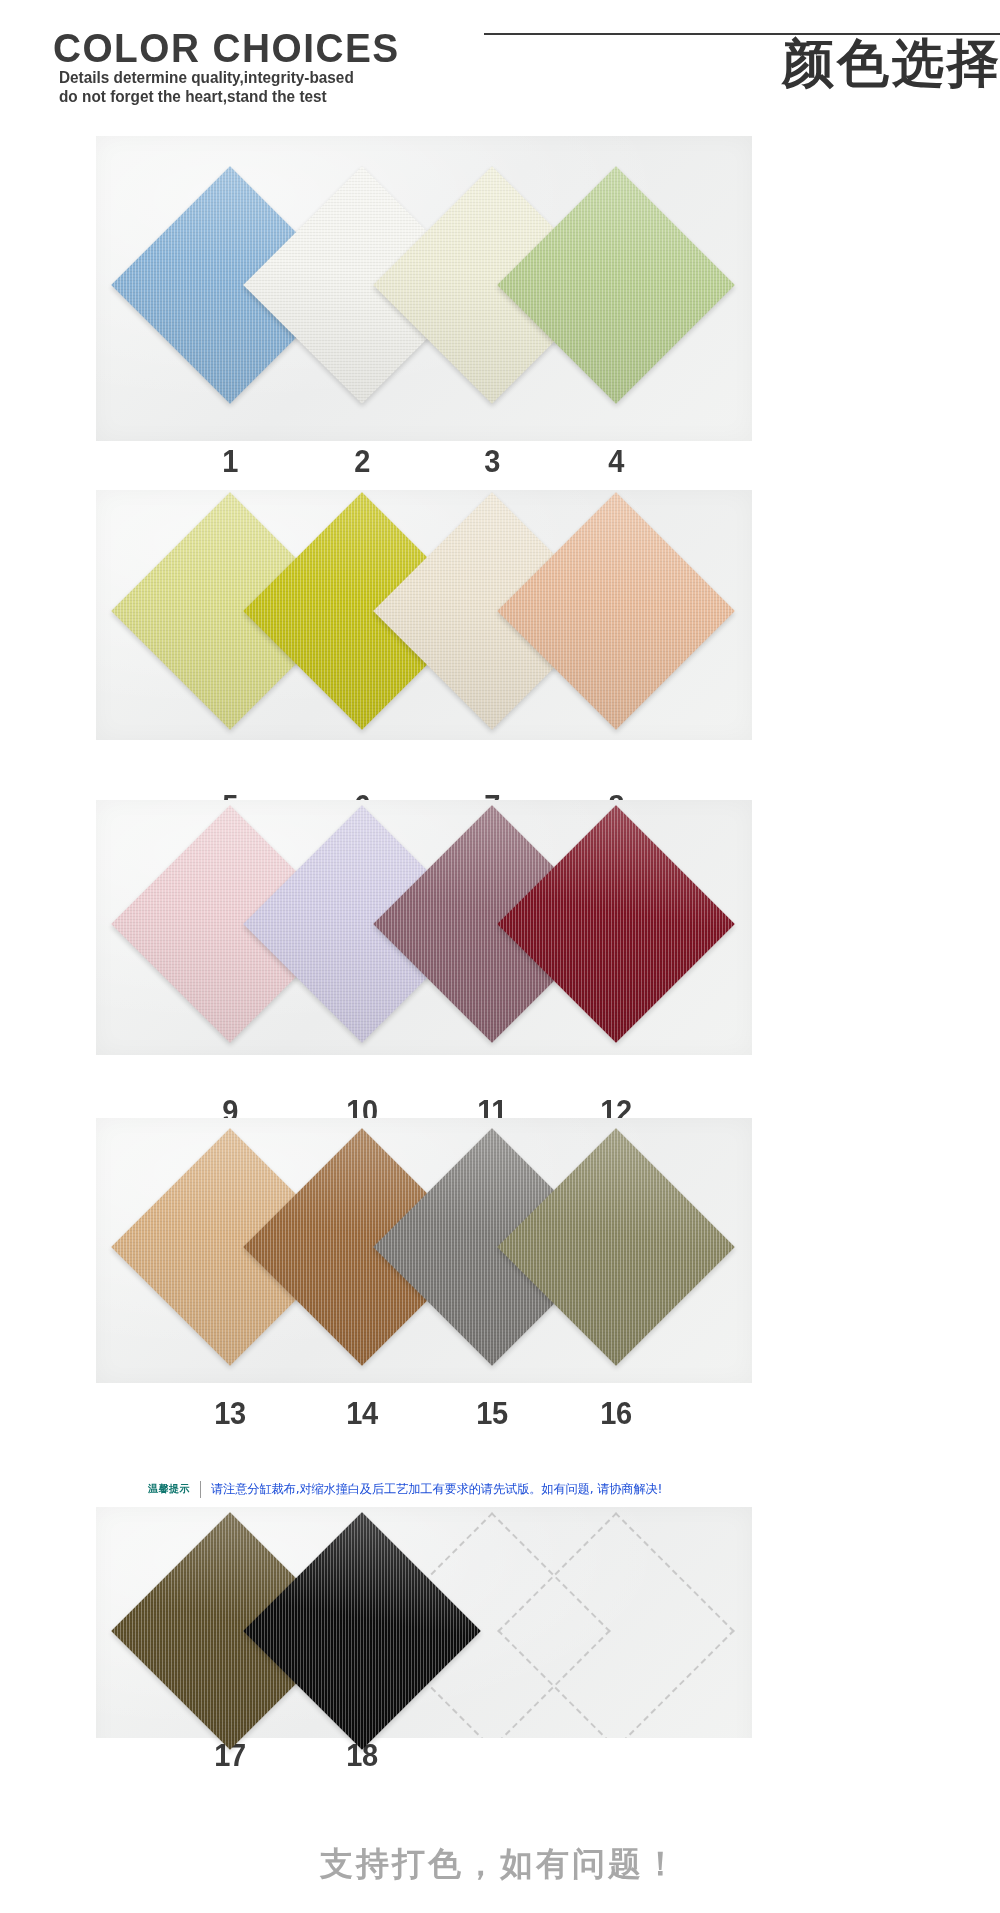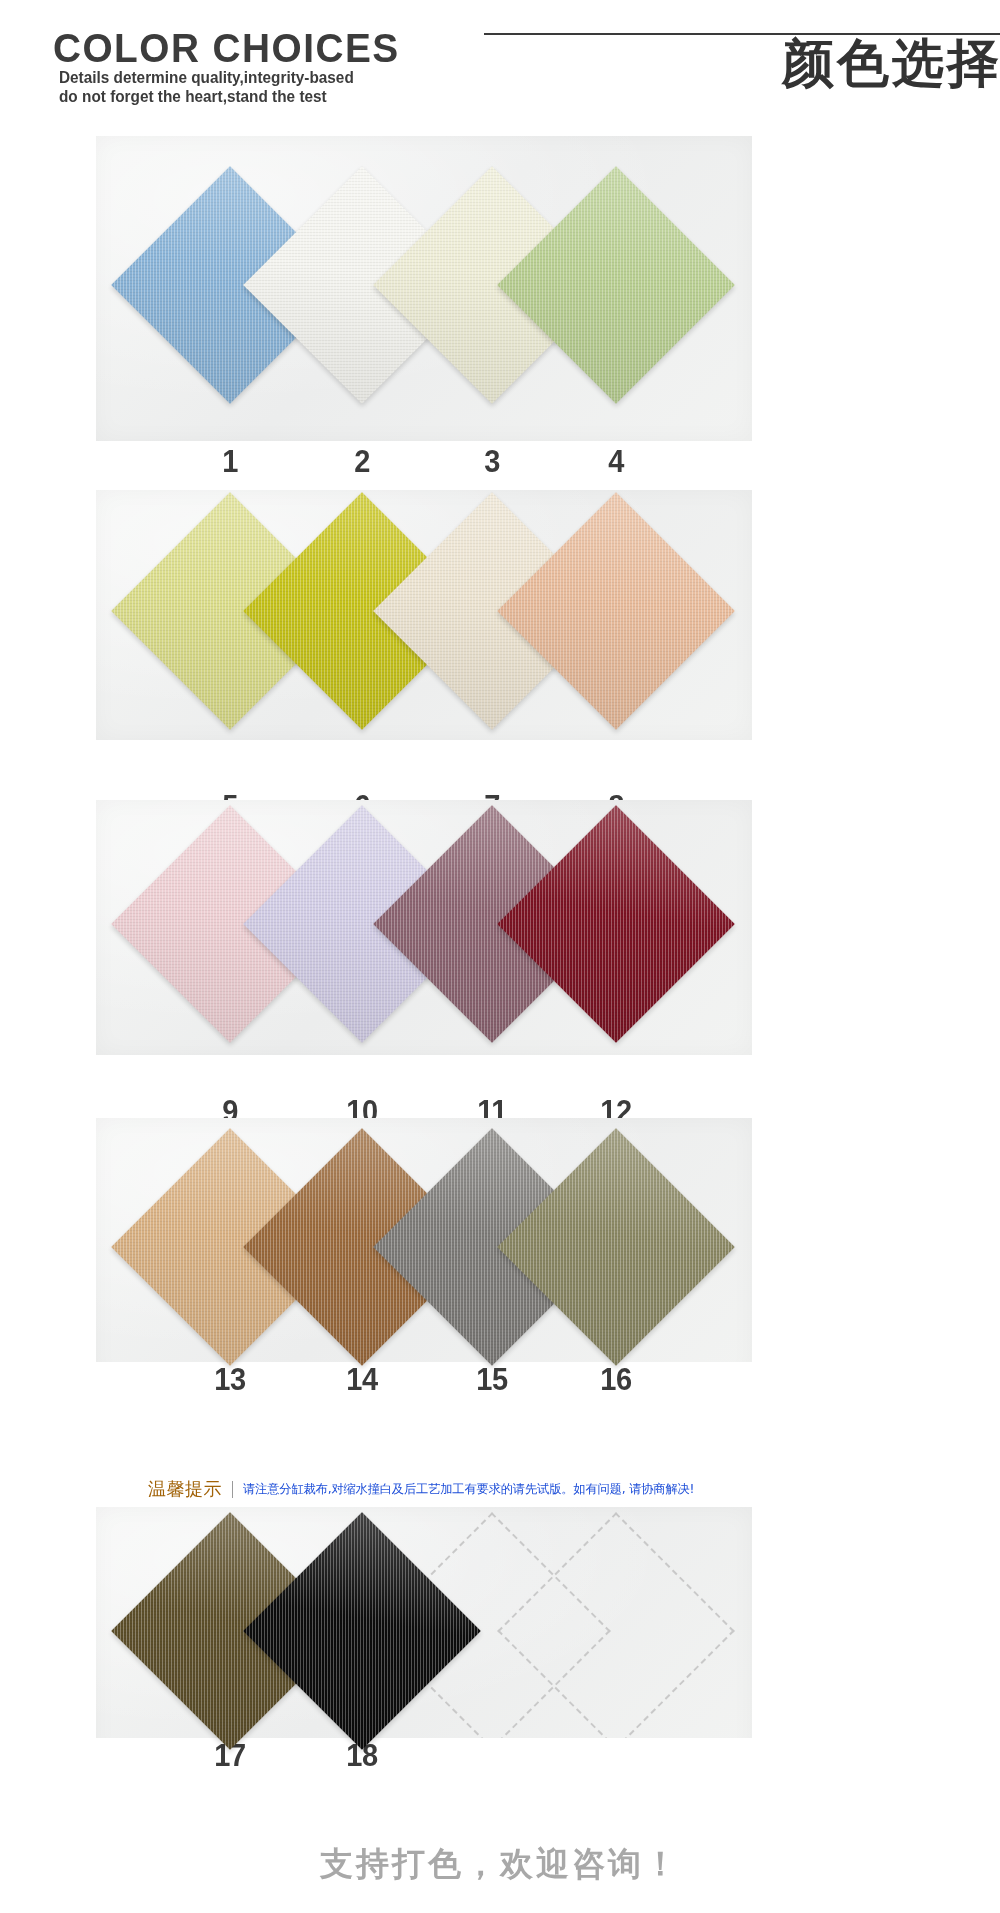--- a/index.html
+++ b/index.html
@@ -142,23 +142,23 @@
     position: absolute;
     left: 96px;
     width: 656px;
     height: 30px;
     background: #ffffff;
     display: flex;
     align-items: center;
     padding-left: 52px;
   }
   #tip-label {
-    font-size: 18px;
-    font-weight: normal;
-    color: #a16207;
+    font-size: 10px;
+    font-weight: bold;
+    color: #0f766e;
     font-family: "DejaVu Sans", "Liberation Sans", sans-serif;
     letter-spacing: 0.5px;
     white-space: nowrap;
   }
   #tip-sep {
     width: 1px;
     height: 17px;
     background: #9a9a9a;
     margin: 0 10px;
     flex: none;
@@ -290,21 +290,21 @@
       </div>
       <div class="swatch" title="15" style="width: 168px; height: 168px; left: 312px; top: 44.5px; background: rgb(125, 123, 120); z-index: 12;">
         <div class="weave"></div>
         <div class="sheen"></div>
       </div>
       <div class="swatch" title="16" style="width: 168px; height: 168px; left: 436px; top: 44.5px; background: rgb(138, 135, 99); z-index: 13;">
         <div class="weave"></div>
         <div class="sheen"></div>
       </div>
     </div>
-    <div class="captions" style="top: 1362px;">
+    <div class="captions" style="top: 1396px;">
       <div class="num" style="left: 104px; width: 60px;">13</div>
       <div class="num" style="left: 236px; width: 60px;">14</div>
       <div class="num" style="left: 366px; width: 60px;">15</div>
       <div class="num" style="left: 490px; width: 60px;">16</div>
     </div>
     <div class="photo" style="top: 1507px; height: 255px; background: rgb(242, 242, 241);">
       <div class="placeholder" style="width: 168px; height: 168px; left: 312px; top: 39.5px;"></div>
       <div class="placeholder" style="width: 168px; height: 168px; left: 436px; top: 39.5px;"></div>
       <div class="swatch" title="17" style="width: 168px; height: 168px; left: 50px; top: 39.5px; background: rgb(93, 79, 42); z-index: 10;">
         <div class="weave"></div>
@@ -315,20 +315,20 @@
         <div class="sheen"></div>
       </div>
     </div>
     <div class="captions" style="top: 1738px;">
       <div class="num" style="left: 104px; width: 60px;">17</div>
       <div class="num" style="left: 236px; width: 60px;">18</div>
     </div>
   </div>
 
 <div id="footer">
-  <div id="footer-text">支持打色，欢迎咨询！</div>
+  <div id="footer-text">支持打色，如有问题！</div>
 </div>
 
 <div id="tipbar" style="top: 1474px;">
     <div id="tip-label">温馨提示</div>
     <div id="tip-sep"></div>
     <div id="tip-text">请注意分缸裁布,对缩水撞白及后工艺加工有要求的请先试版。如有问题, 请协商解决!</div>
   </div>
 
 </body></html>

